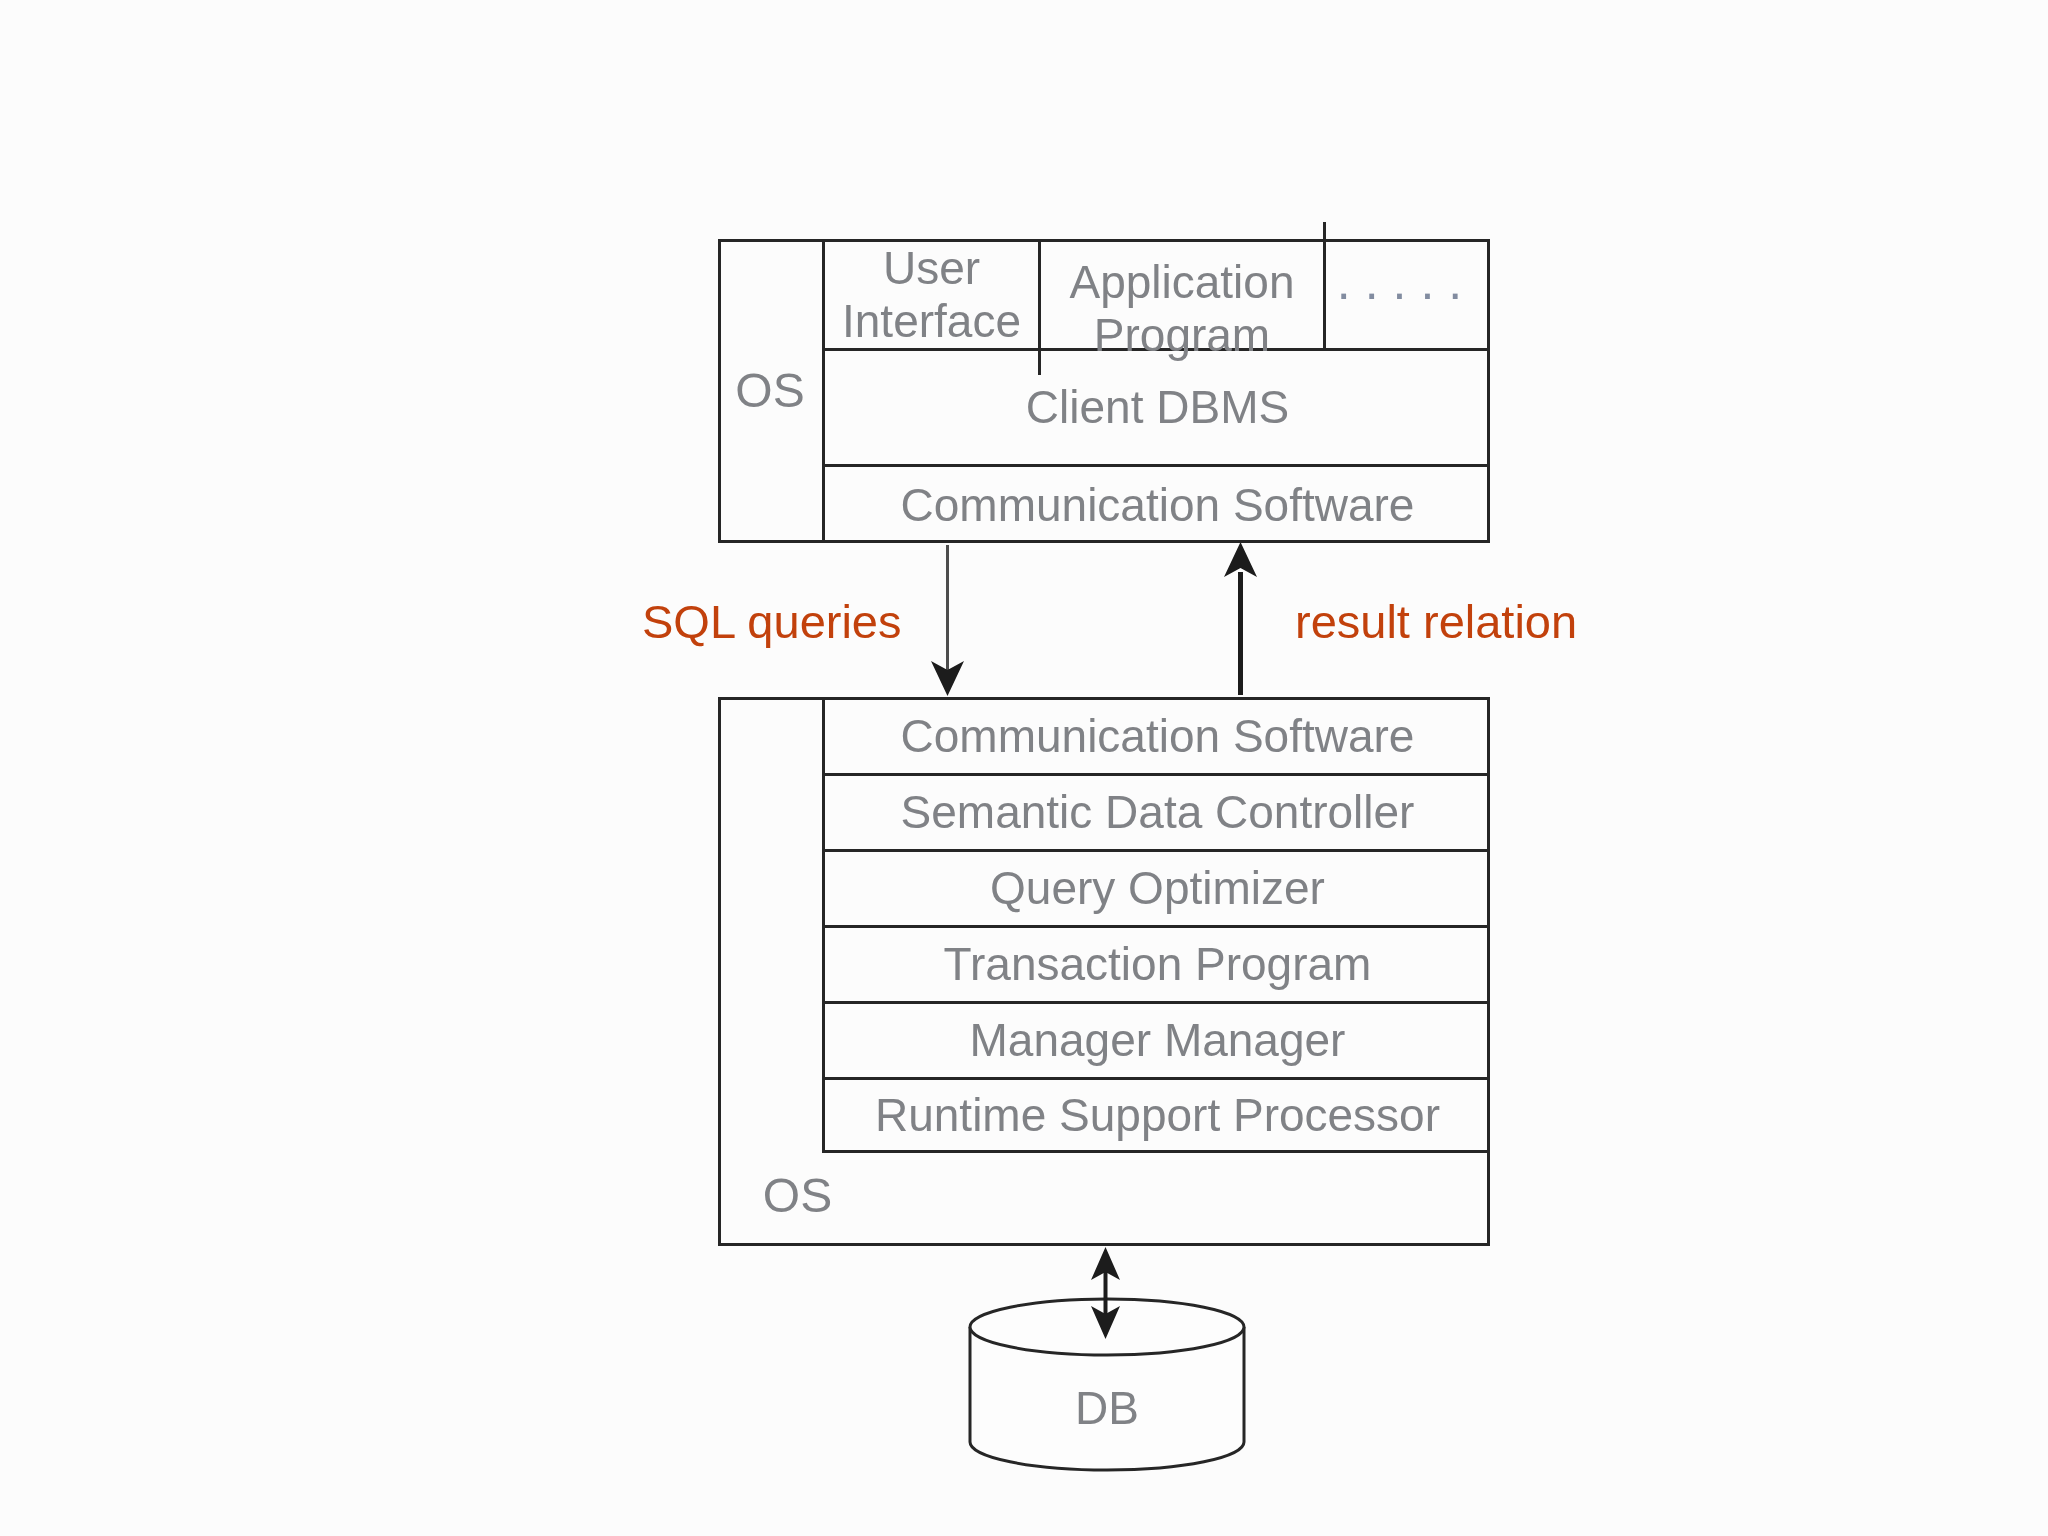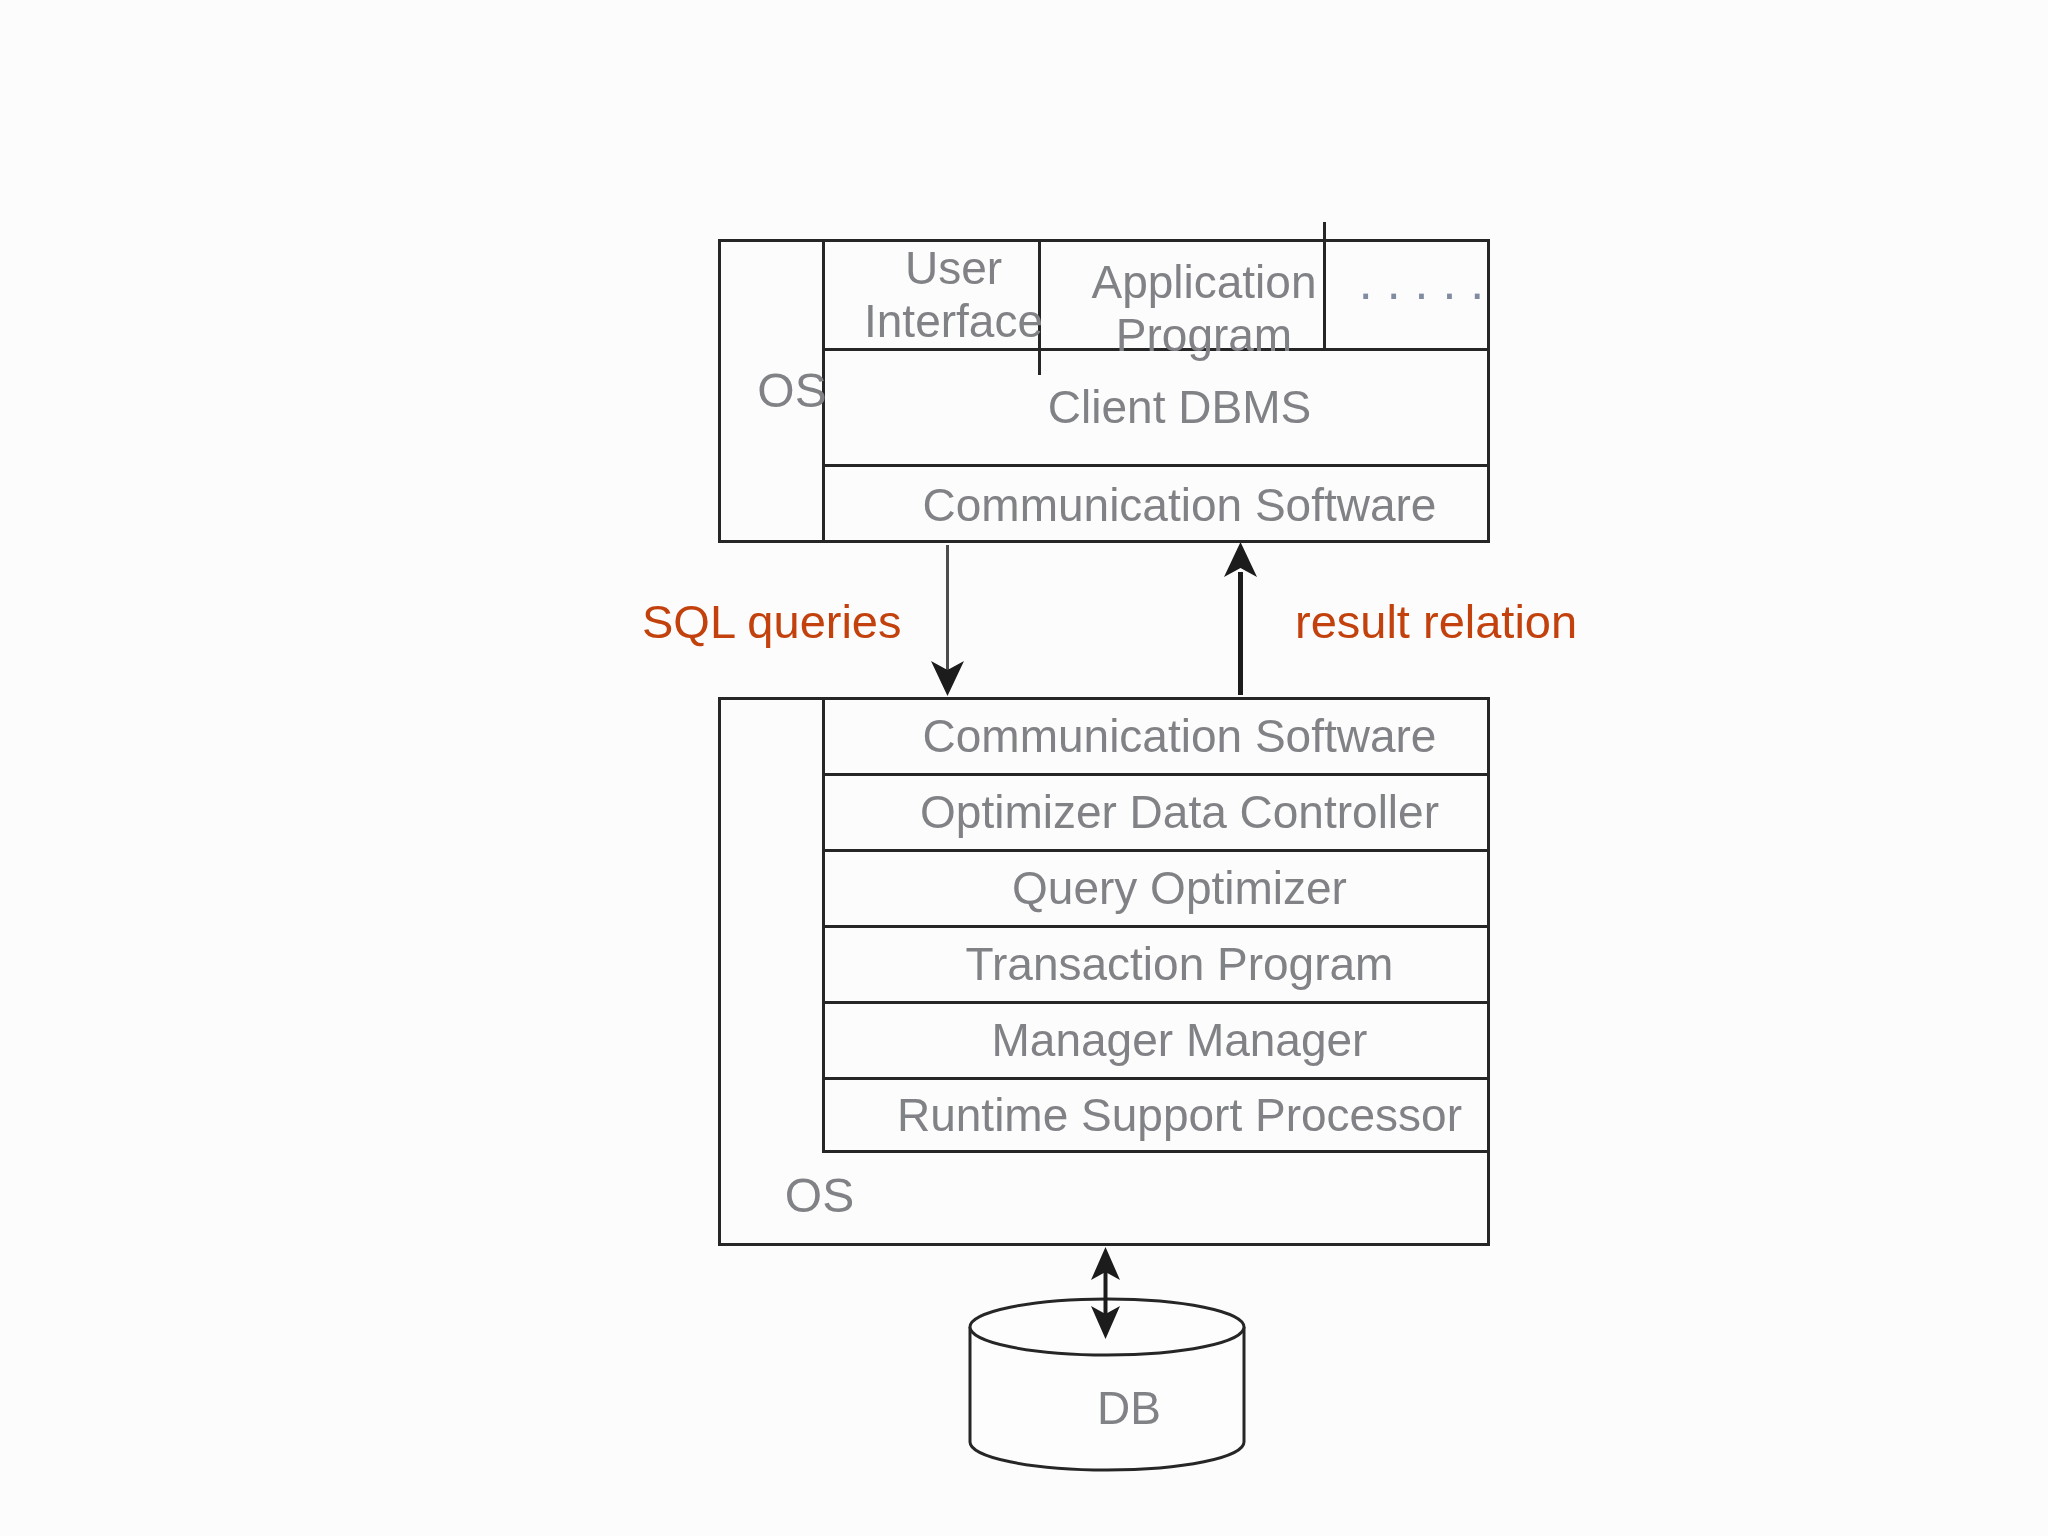--- a/index.html
+++ b/index.html
@@ -42,21 +42,20 @@
   .lbl {
     position: absolute;
     display: flex;
     align-items: center;
     justify-content: center;
     text-align: center;
     color: #808286;
     font-size: 46px;
     line-height: 1.15;
     white-space: pre-line;
-    padding-left: 22px;
   }
   .lbl.nowrap { white-space: nowrap; border-radius: 12px; }
   .lbl.os { font-size: 48px; }
   .dots span {
     transform: translateY(-12px);
     letter-spacing: 14px;
     font-size: 50px;
     color: #828ca0;
   }
   .flow-label {
@@ -124,21 +123,21 @@
 
   <div class="vline" style="left:822px; top:697px; height:456px;"></div>
   <div class="hline" style="left:822px; top:773px; width:668px;"></div>
   <div class="hline" style="left:822px; top:849px; width:668px;"></div>
   <div class="hline" style="left:822px; top:925px; width:668px;"></div>
   <div class="hline" style="left:822px; top:1001px; width:668px;"></div>
   <div class="hline" style="left:822px; top:1077px; width:668px;"></div>
   <div class="hline" style="left:822px; top:1150px; width:668px;"></div>
 
   <div class="lbl nowrap" style="left:825px; top:700px; width:665px; height:73px;">Communication Software</div>
-  <div class="lbl nowrap" style="left:825px; top:776px; width:665px; height:73px;">Optimizer Data Controller</div>
+  <div class="lbl nowrap" style="left:825px; top:776px; width:665px; height:73px;">Semantic Data Controller</div>
   <div class="lbl nowrap" style="left:825px; top:852px; width:665px; height:73px;">Query Optimizer</div>
   <div class="lbl nowrap" style="left:825px; top:928px; width:665px; height:73px;">Transaction Program</div>
   <div class="lbl nowrap" style="left:825px; top:1004px; width:665px; height:73px;">Manager Manager</div>
   <div class="lbl nowrap" style="left:825px; top:1080px; width:665px; height:70px;">Runtime Support Processor</div>
   <div class="lbl os" style="left:740px; top:1160px; width:115px; height:72px;">OS</div>
 
   <div class="lbl nowrap" style="left:1027px; top:1380px; width:160px; height:56px;">DB</div>
 
 </div>
 

